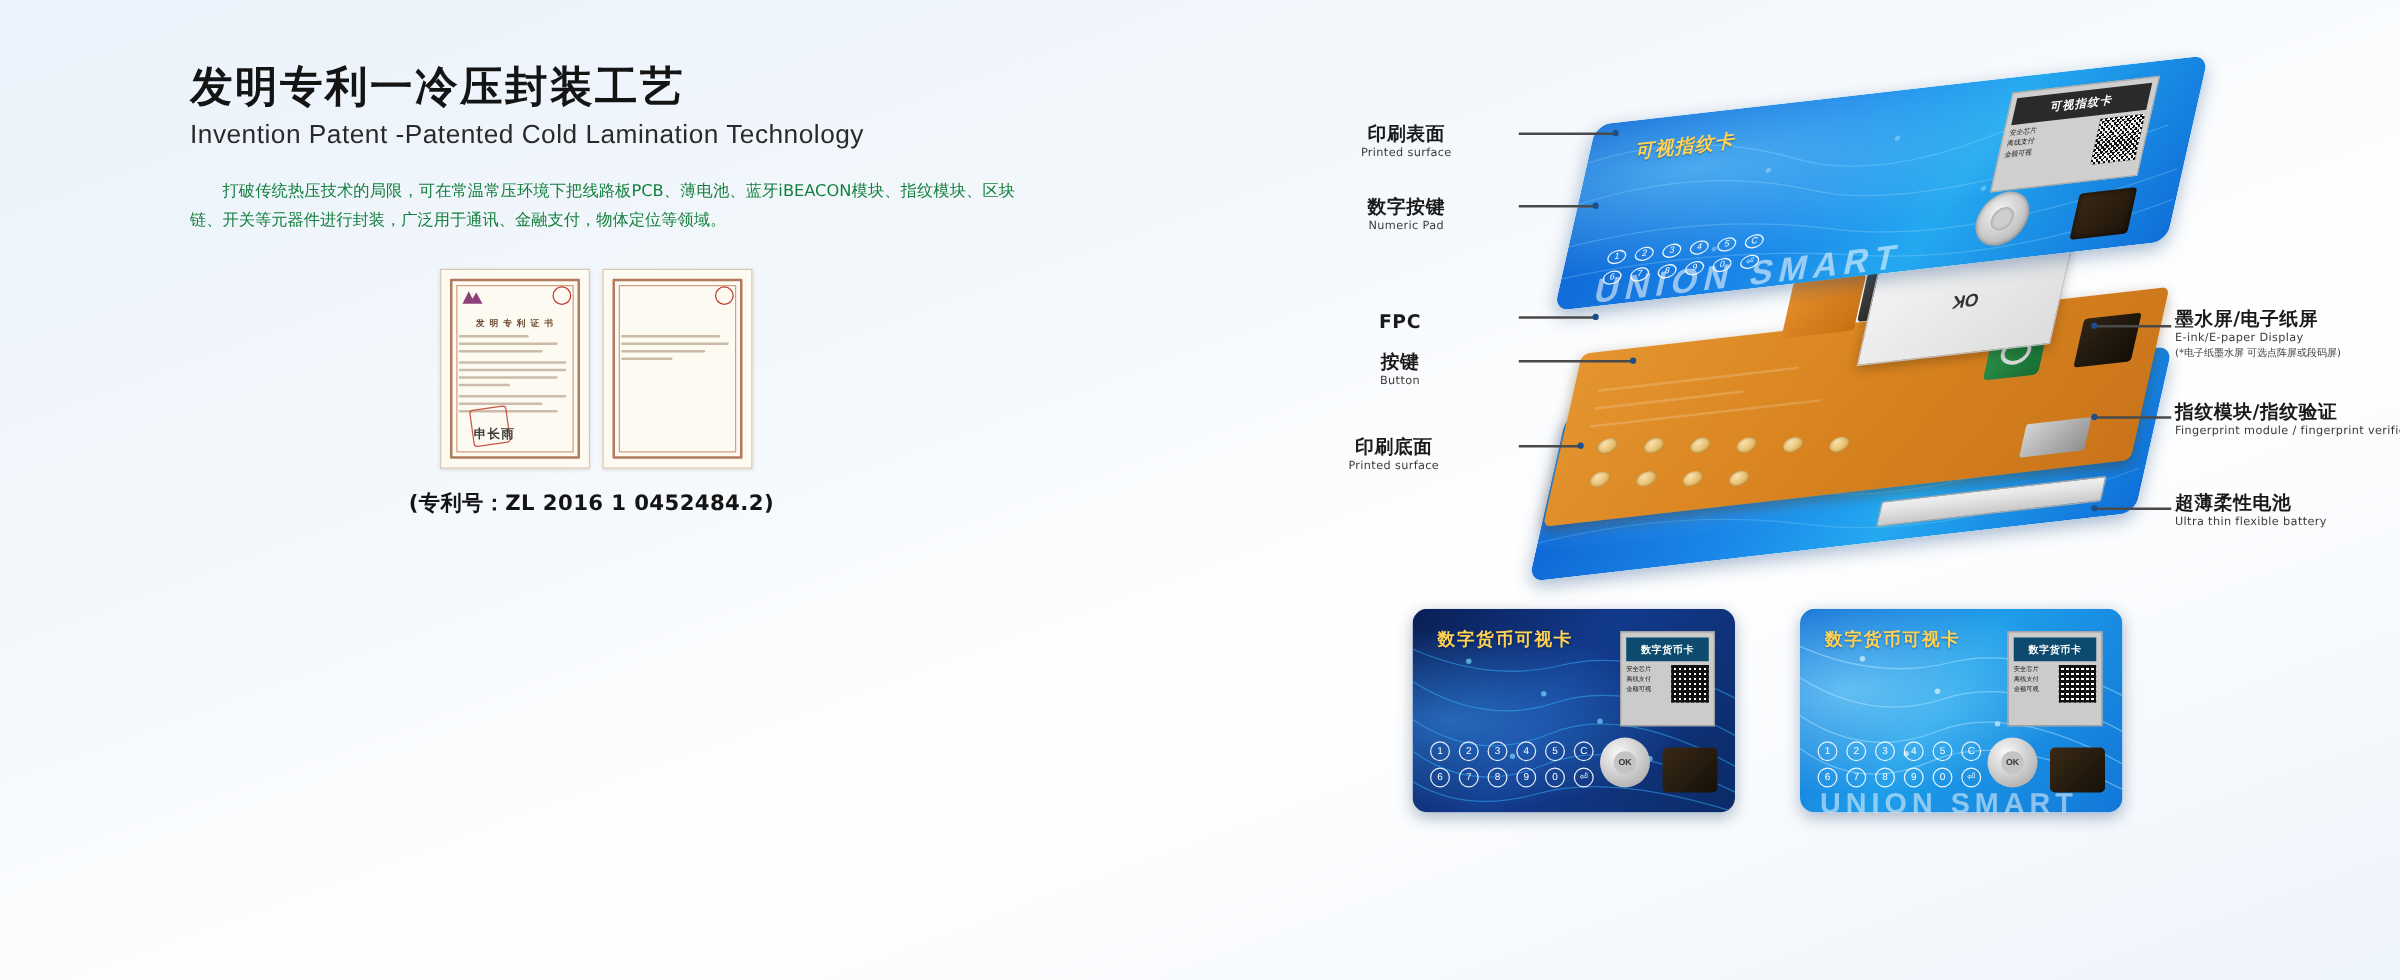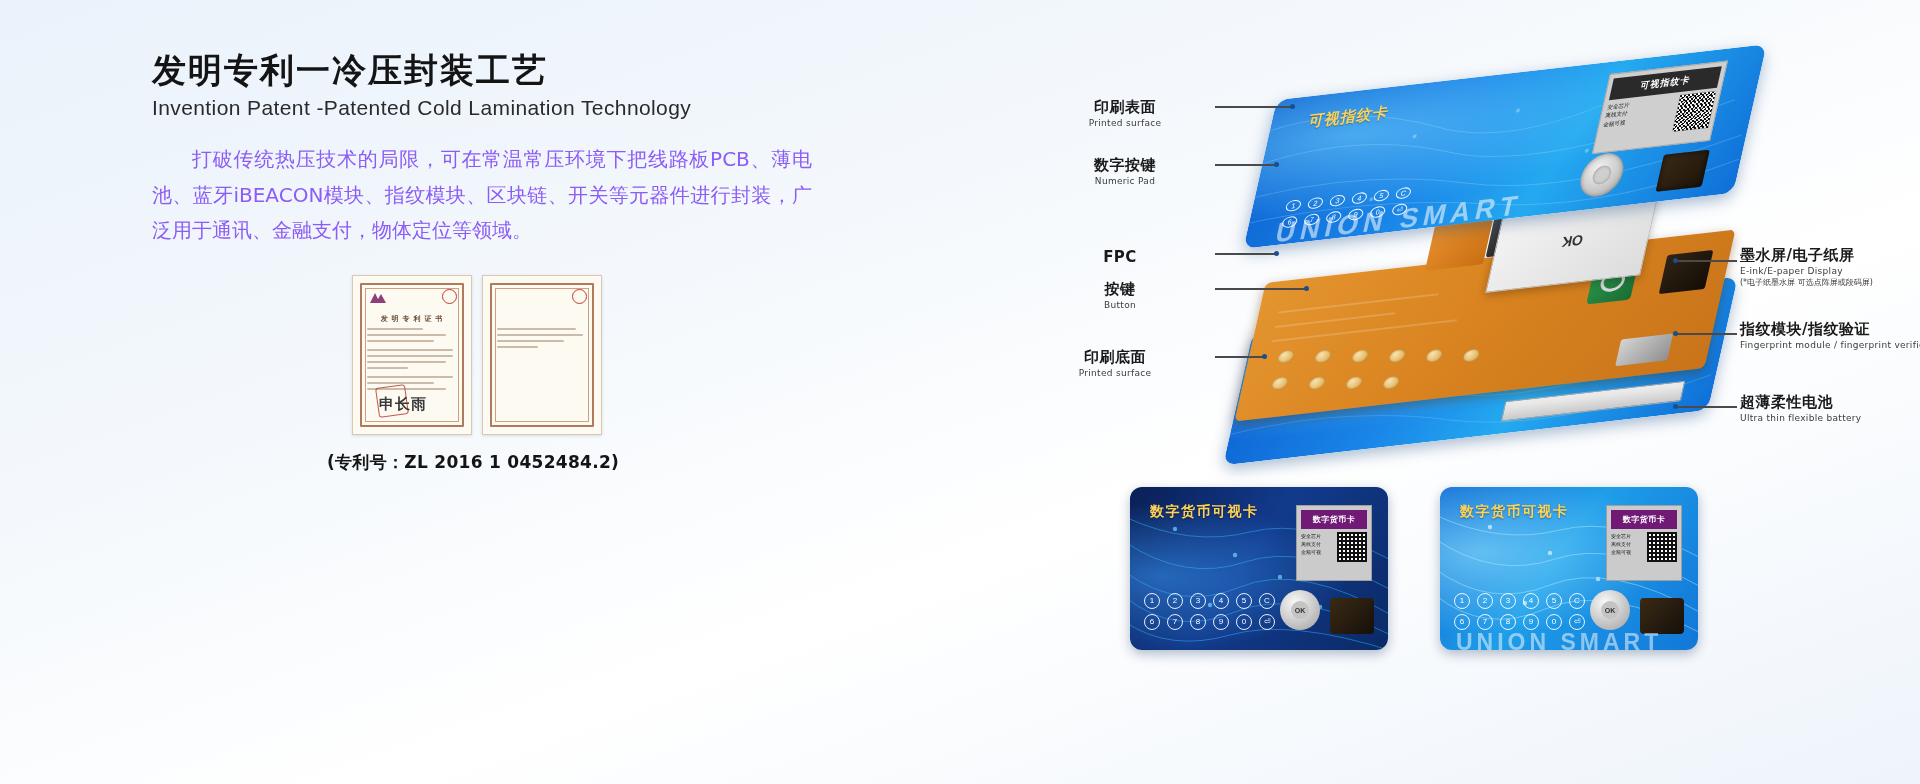--- a/index.html
+++ b/index.html
@@ -21,23 +21,23 @@
     font-family: "DejaVu Sans", "Liberation Sans", sans-serif;
   }
   .h-en {
     font-size: 21px; font-weight: 400; color: #2a2a2a;
     letter-spacing: .4px; margin-top: 5px; line-height: 1.2;
     font-family: "Liberation Sans", sans-serif;
   }
 
   .body-p {
     margin-top: 22px;
-    font-size: 20px;
+    font-size: 13px;
     line-height: 1.78;
-    color: #8b5cf6;
+    color: #15803d;
     text-indent: 2em;
     width: 660px;
     text-align: justify;
     font-family: "DejaVu Sans", "Liberation Sans", sans-serif;
   }
 
   
   .certs { margin-top: 26px; margin-left: 200px; display: flex; gap: 10px; }
   .cert {
     width: 120px; height: 160px;
@@ -72,21 +72,21 @@
   .cert .ln.s4 { width: 95%; }
   .cert .ln.s5 { width: 46%; }
   .cert .para { margin-top: 7px; }
   .cert .seal-bottom {
     position: absolute; left: 24px; bottom: 18px; width: 30px; height: 30px;
     border: 1.6px solid #c0392b; border-radius: 3px; transform: rotate(-8deg);
     opacity: .85;
   }
   .cert .sig {
     position: absolute; left: 26px; bottom: 20px;
-    font-size: 15px; color: #3a3a3a; font-weight: 700; letter-spacing: 1px;
+    font-size: 10px; color: #3a3a3a; font-weight: 700; letter-spacing: 1px;
   }
 
   .patent-no {
     margin-top: 16px; margin-left: 175px;
     font-size: 17px; font-weight: 700; color: #141414; letter-spacing: .3px;
     font-family: "DejaVu Sans", "Liberation Sans", sans-serif;
   }
 
   .sec2 { margin-top: 44px; }
 
@@ -274,21 +274,21 @@
     position: absolute; left: 20px; top: 16px;
     font-size: 14px; font-weight: 800; letter-spacing: 1.5px; color: #ffd255;
     text-shadow: 0 1px 2px rgba(0,0,0,.35);
   }
   .prod .p-screen {
     position: absolute; right: 16px; top: 18px; width: 76px; height: 76px;
     background: #cbcbcb; border: 1px solid #9f9f9f; padding: 4px;
     display: flex; flex-direction: column;
   }
   .prod .p-screen .pm {
-    background: #701a75; color: #fff; font-size: 8px; font-weight: 700;
+    background: #0c4a6e; color: #fff; font-size: 8px; font-weight: 700;
     text-align: center; padding: 4px 0; letter-spacing: .5px;
   }
   .prod .p-screen .pb { display: flex; gap: 3px; margin-top: 3px; flex: 1; }
   .prod .p-screen .pt { font-size: 5px; line-height: 1.6; color: #1a1a1a; }
   .prod .p-screen .pq {
     width: 30px; height: 30px; margin-left: auto; align-self: flex-start;
     background-color: #fff;
     background-image:
       repeating-linear-gradient(0deg, #111 0 2px, transparent 2px 4px),
       repeating-linear-gradient(90deg, #111 0 2px, transparent 2px 4px);

